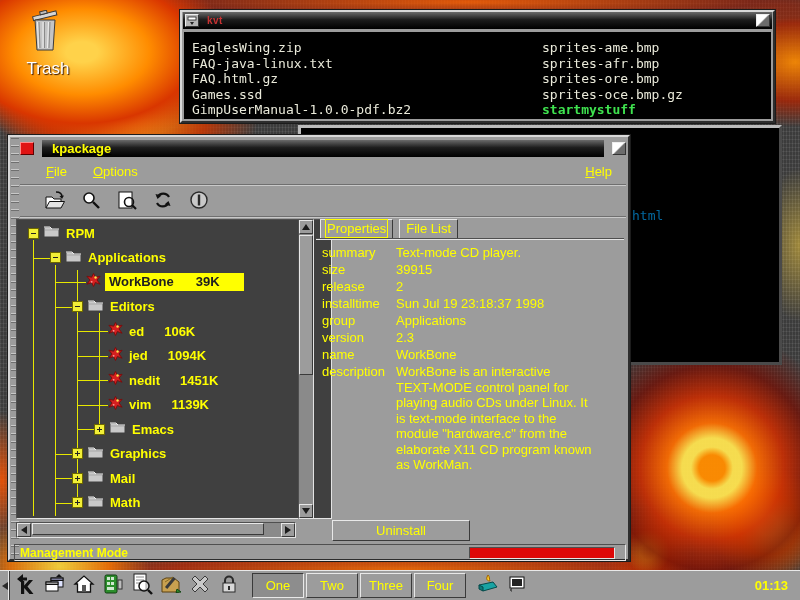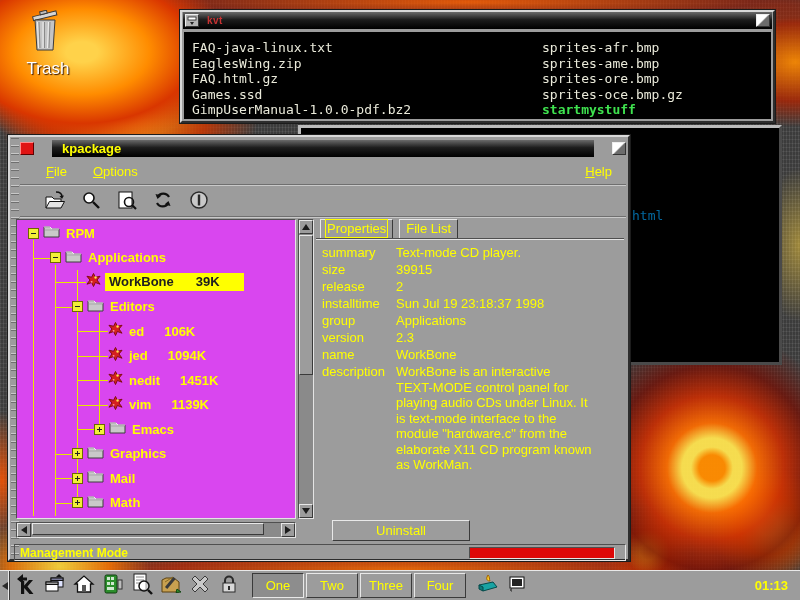--- a/index.html
+++ b/index.html
@@ -51,34 +51,34 @@
 
   
   #bgterm { left:298px; top:125px; width:484px; height:240px; z-index:2;
             border:3px solid; border-color:#bcbcbc #4a4a4a #4a4a4a #bcbcbc; background:#000; }
   #bgterm .frag { position:absolute; left:331px; top:80px; font-family:"DejaVu Sans Mono", monospace; font-size:13px; color:#0369a1; }
 
   
   #kpackage { left:8px; top:135px; width:622px; height:426px; z-index:4; }
   #kp-handle { left:1px; top:1px; width:8px; bottom:1px;
       background:repeating-linear-gradient(0deg, #9c9c9c 0 3px, #6f6f6f 3px 4px, #c8c8c8 4px 5px, #9c9c9c 5px 8px); }
-  #kp-titlerow { left:10px; right:2px; top:2px; height:18px; display:flex; align-items:center; gap:18px;text-decoration:underline; }
+  #kp-titlerow { left:10px; right:2px; top:2px; height:18px; display:flex; align-items:center; gap:8px;text-decoration:underline; }
   #kp-titlebar { flex:1; height:17px; }
   #kp-title { color:#ffff00; font-weight:bold; font-size:13px; margin-left:10px; }
   #kp-menubar { left:10px; right:2px; top:22px; height:26px; display:flex; align-items:center;
       border-bottom:1px solid #6f6f6f; box-shadow:0 1px 0 #c9c9c9; }
   .menu-item { color:#ffff00; font-size:13px; margin-left:26px; }
   .menu-item u { text-decoration:underline; }
   #menu-help { margin-left:auto; margin-right:14px; }
   #kp-toolbar { left:10px; right:2px; top:49px; height:31px; display:flex; align-items:center; gap:10px; padding-left:22px;
       border-bottom:1px solid #6f6f6f; box-shadow:0 1px 0 #c9c9c9; }
   .tbbtn { width:26px; height:24px; background:transparent; border:none; display:flex; align-items:center; justify-content:center; }
 
   
-  #kp-tree { left:6px; top:82px; width:280px; height:300px; border:1px solid; border-color:#4f4f4f #e4e4e4 #e4e4e4 #4f4f4f; background:#d946ef; overflow:hidden; }
+  #kp-tree { left:6px; top:82px; width:316px; height:300px; border:1px solid; border-color:#4f4f4f #e4e4e4 #e4e4e4 #4f4f4f; background:#404040; overflow:hidden; }
   .guide { position:absolute; width:0; border-left:1px solid #e8e800; }
   .stub  { position:absolute; height:0; border-top:1px solid #e8e800; }
   .trow  { position:absolute; height:22px; display:flex; align-items:center; white-space:nowrap; }
   .tlabeltxt { color:#ffff00; font-weight:bold; font-size:13px; margin-left:6px; }
   .tsize { color:#ffff00; font-weight:bold; font-size:13px; margin-left:20px; }
   .trow.selected .selwrap { background:#ffff00; padding:1px 24px 2px 4px; margin-left:4px; }
   .trow.selected .tlabeltxt, .trow.selected .tsize { color:#202020; margin-left:0; }
   .trow.selected .tsize { margin-left:22px; }
   .pmbox { width:11px; height:11px; background:#f2ef37; border:1px solid #6e6800; position:relative; flex:none; }
   .pmbox::before { content:""; position:absolute; left:2px; right:2px; top:4px; border-top:1px solid #222; }
@@ -149,30 +149,30 @@
       <svg width="10" height="9" viewBox="0 0 10 9">
           <rect x="1" y="1" width="8" height="3" fill="#fff" stroke="#222" stroke-width="0.8"></rect>
           <path d="M3 6 h4 l-2 3 Z" fill="#222"></path>
         </svg>
     </span>
     <span id="kvt-title">kvt</span>
     <span class="tbtn-sq maxbtn" style="margin-left:auto; margin-right:2px;"></span>
   </div>
   <div id="kvt-screen">
       <div class="kvt-col" style="left: 8px;">
+        <div class="kvt-line normal">EaglesWing.zip</div>
         <div class="kvt-line normal">FAQ-java-linux.txt</div>
-        <div class="kvt-line normal">EaglesWing.zip</div>
         <div class="kvt-line normal">FAQ.html.gz</div>
         <div class="kvt-line normal">Games.ssd</div>
         <div class="kvt-line normal">GimpUserManual-1.0.0-pdf.bz2</div>
         <div class="kvt-line dir">Java</div>
       </div>
       <div class="kvt-col" style="left: 358px;">
+        <div class="kvt-line normal">sprites-ame.bmp</div>
         <div class="kvt-line normal">sprites-afr.bmp</div>
-        <div class="kvt-line normal">sprites-ame.bmp</div>
         <div class="kvt-line normal">sprites-ore.bmp</div>
         <div class="kvt-line normal">sprites-oce.bmp.gz</div>
         <div class="kvt-line exec">startmystuff</div>
         <div class="kvt-line exec">startmystuff"</div>
       </div>
     </div>
 </div>
 
 <div id="kpackage" class="abs winframe">
   <div id="kp-handle" class="abs"></div>

